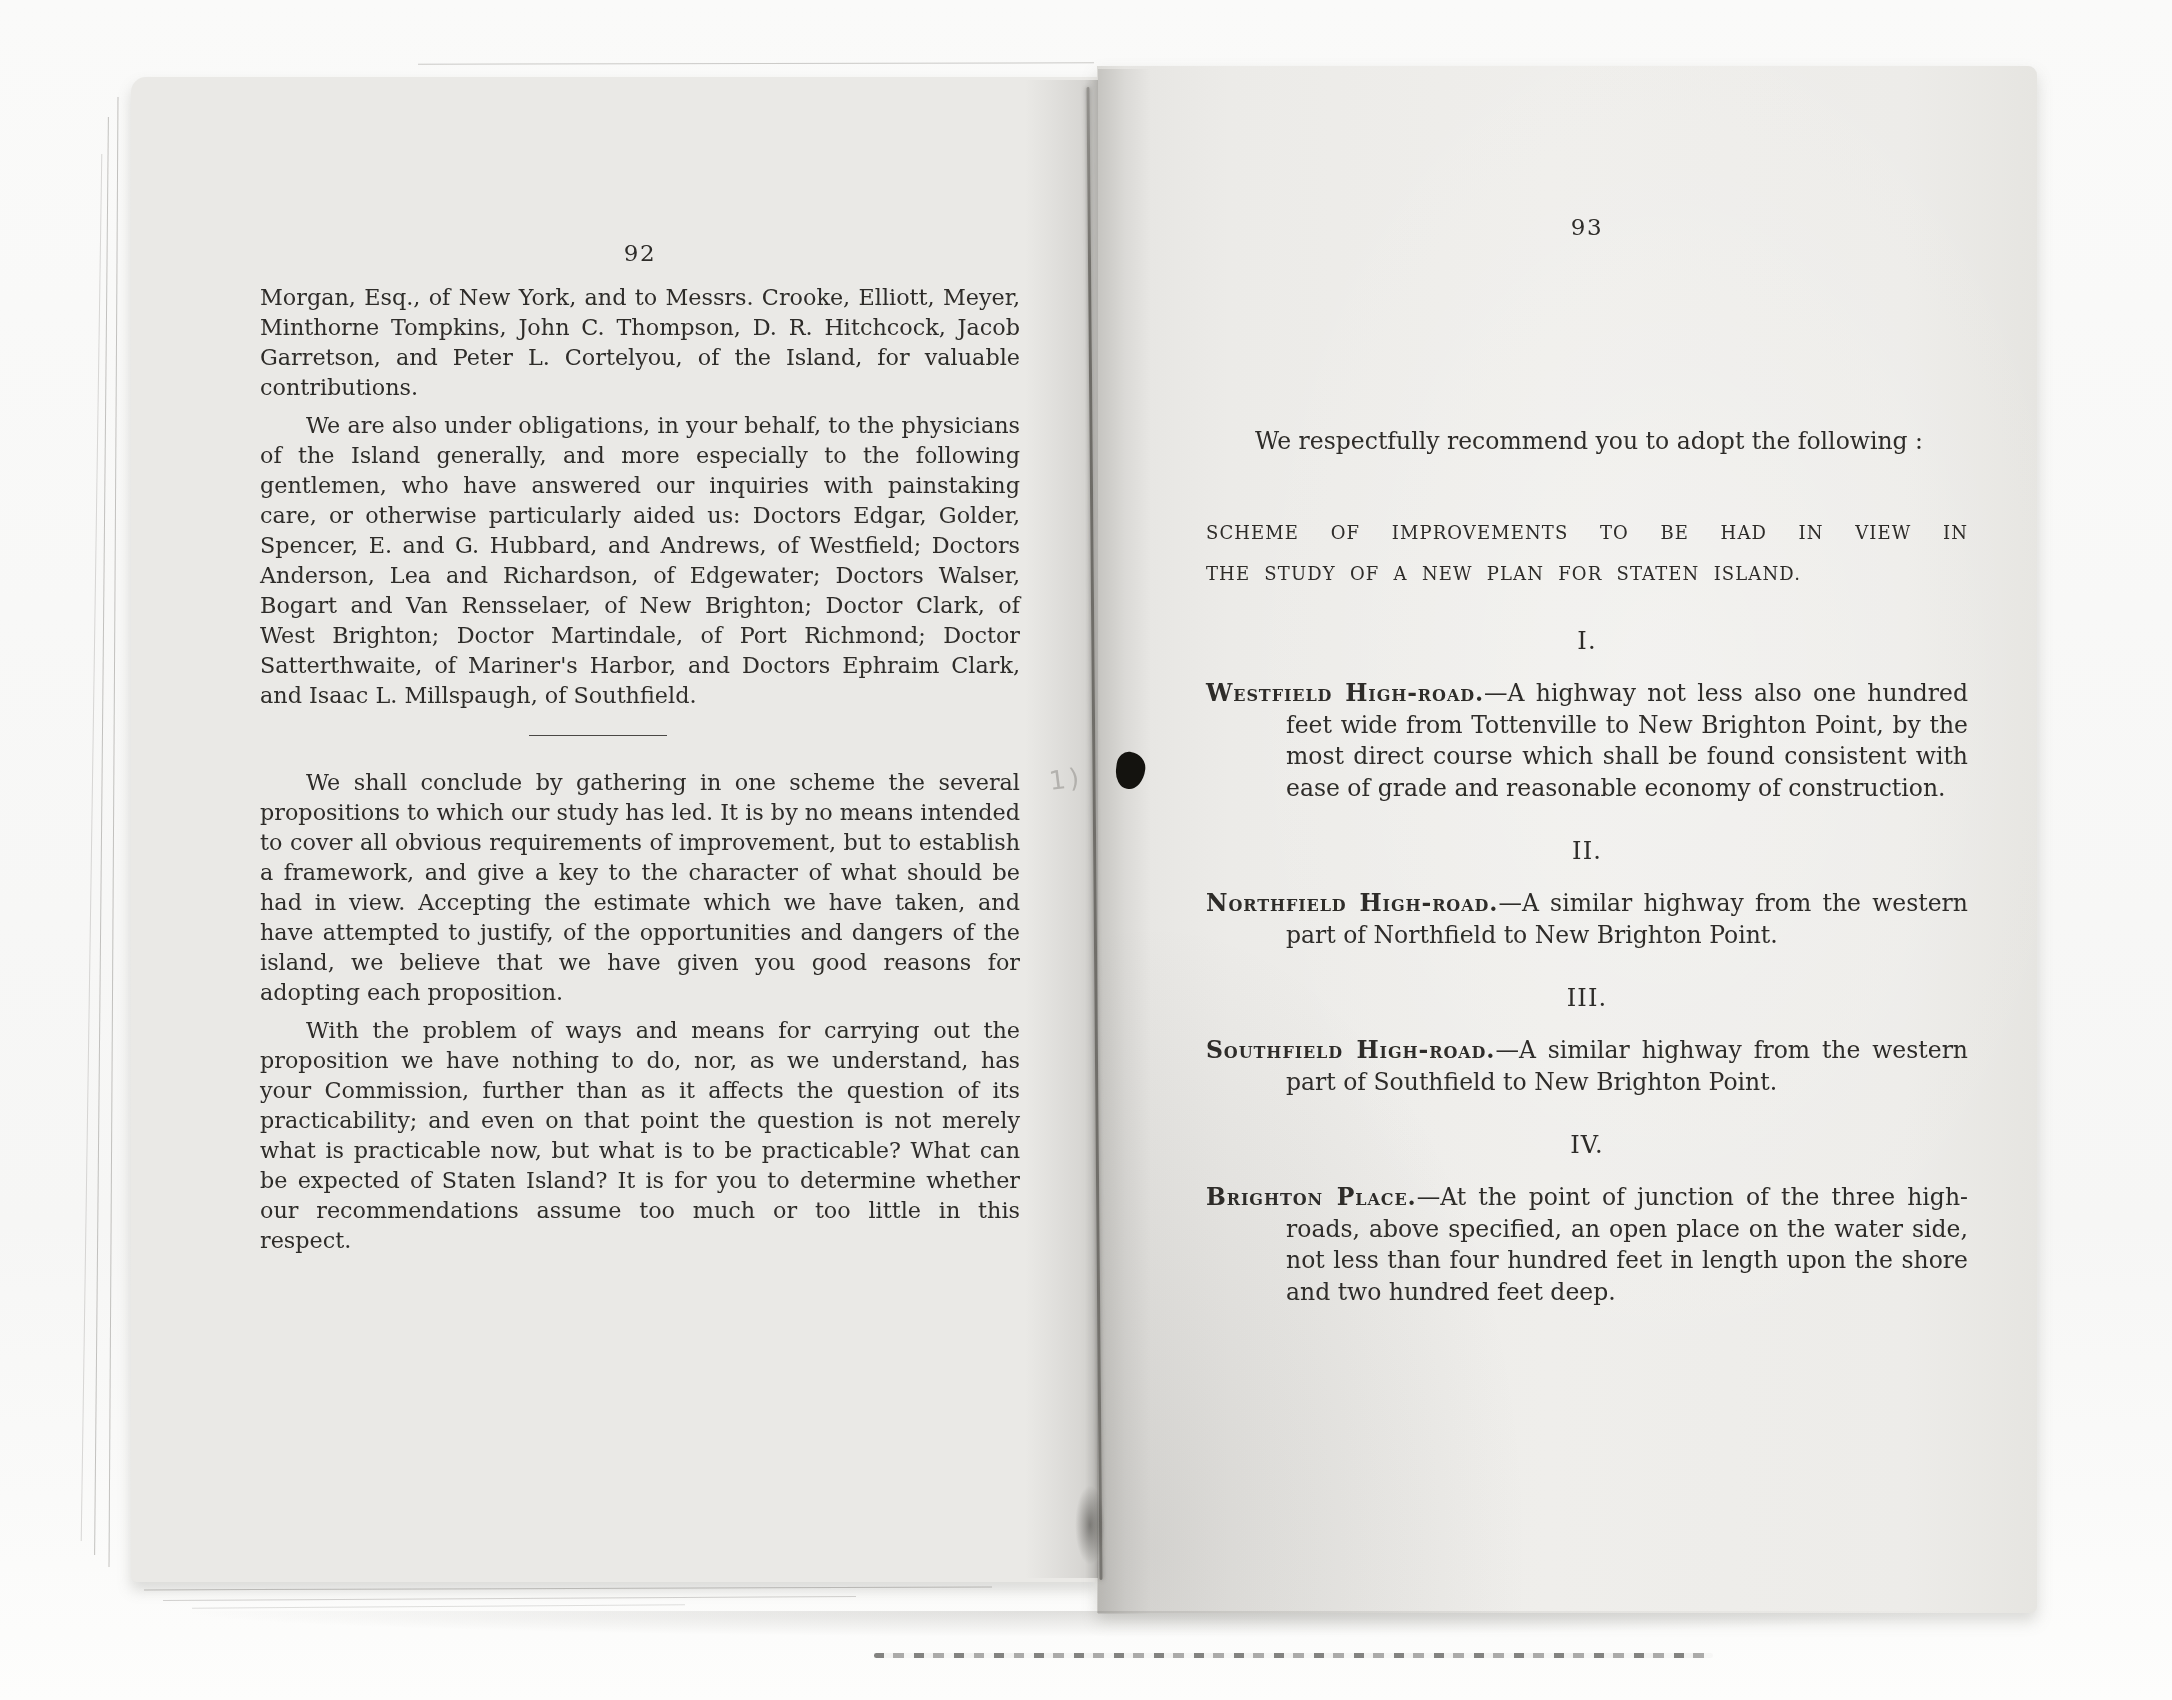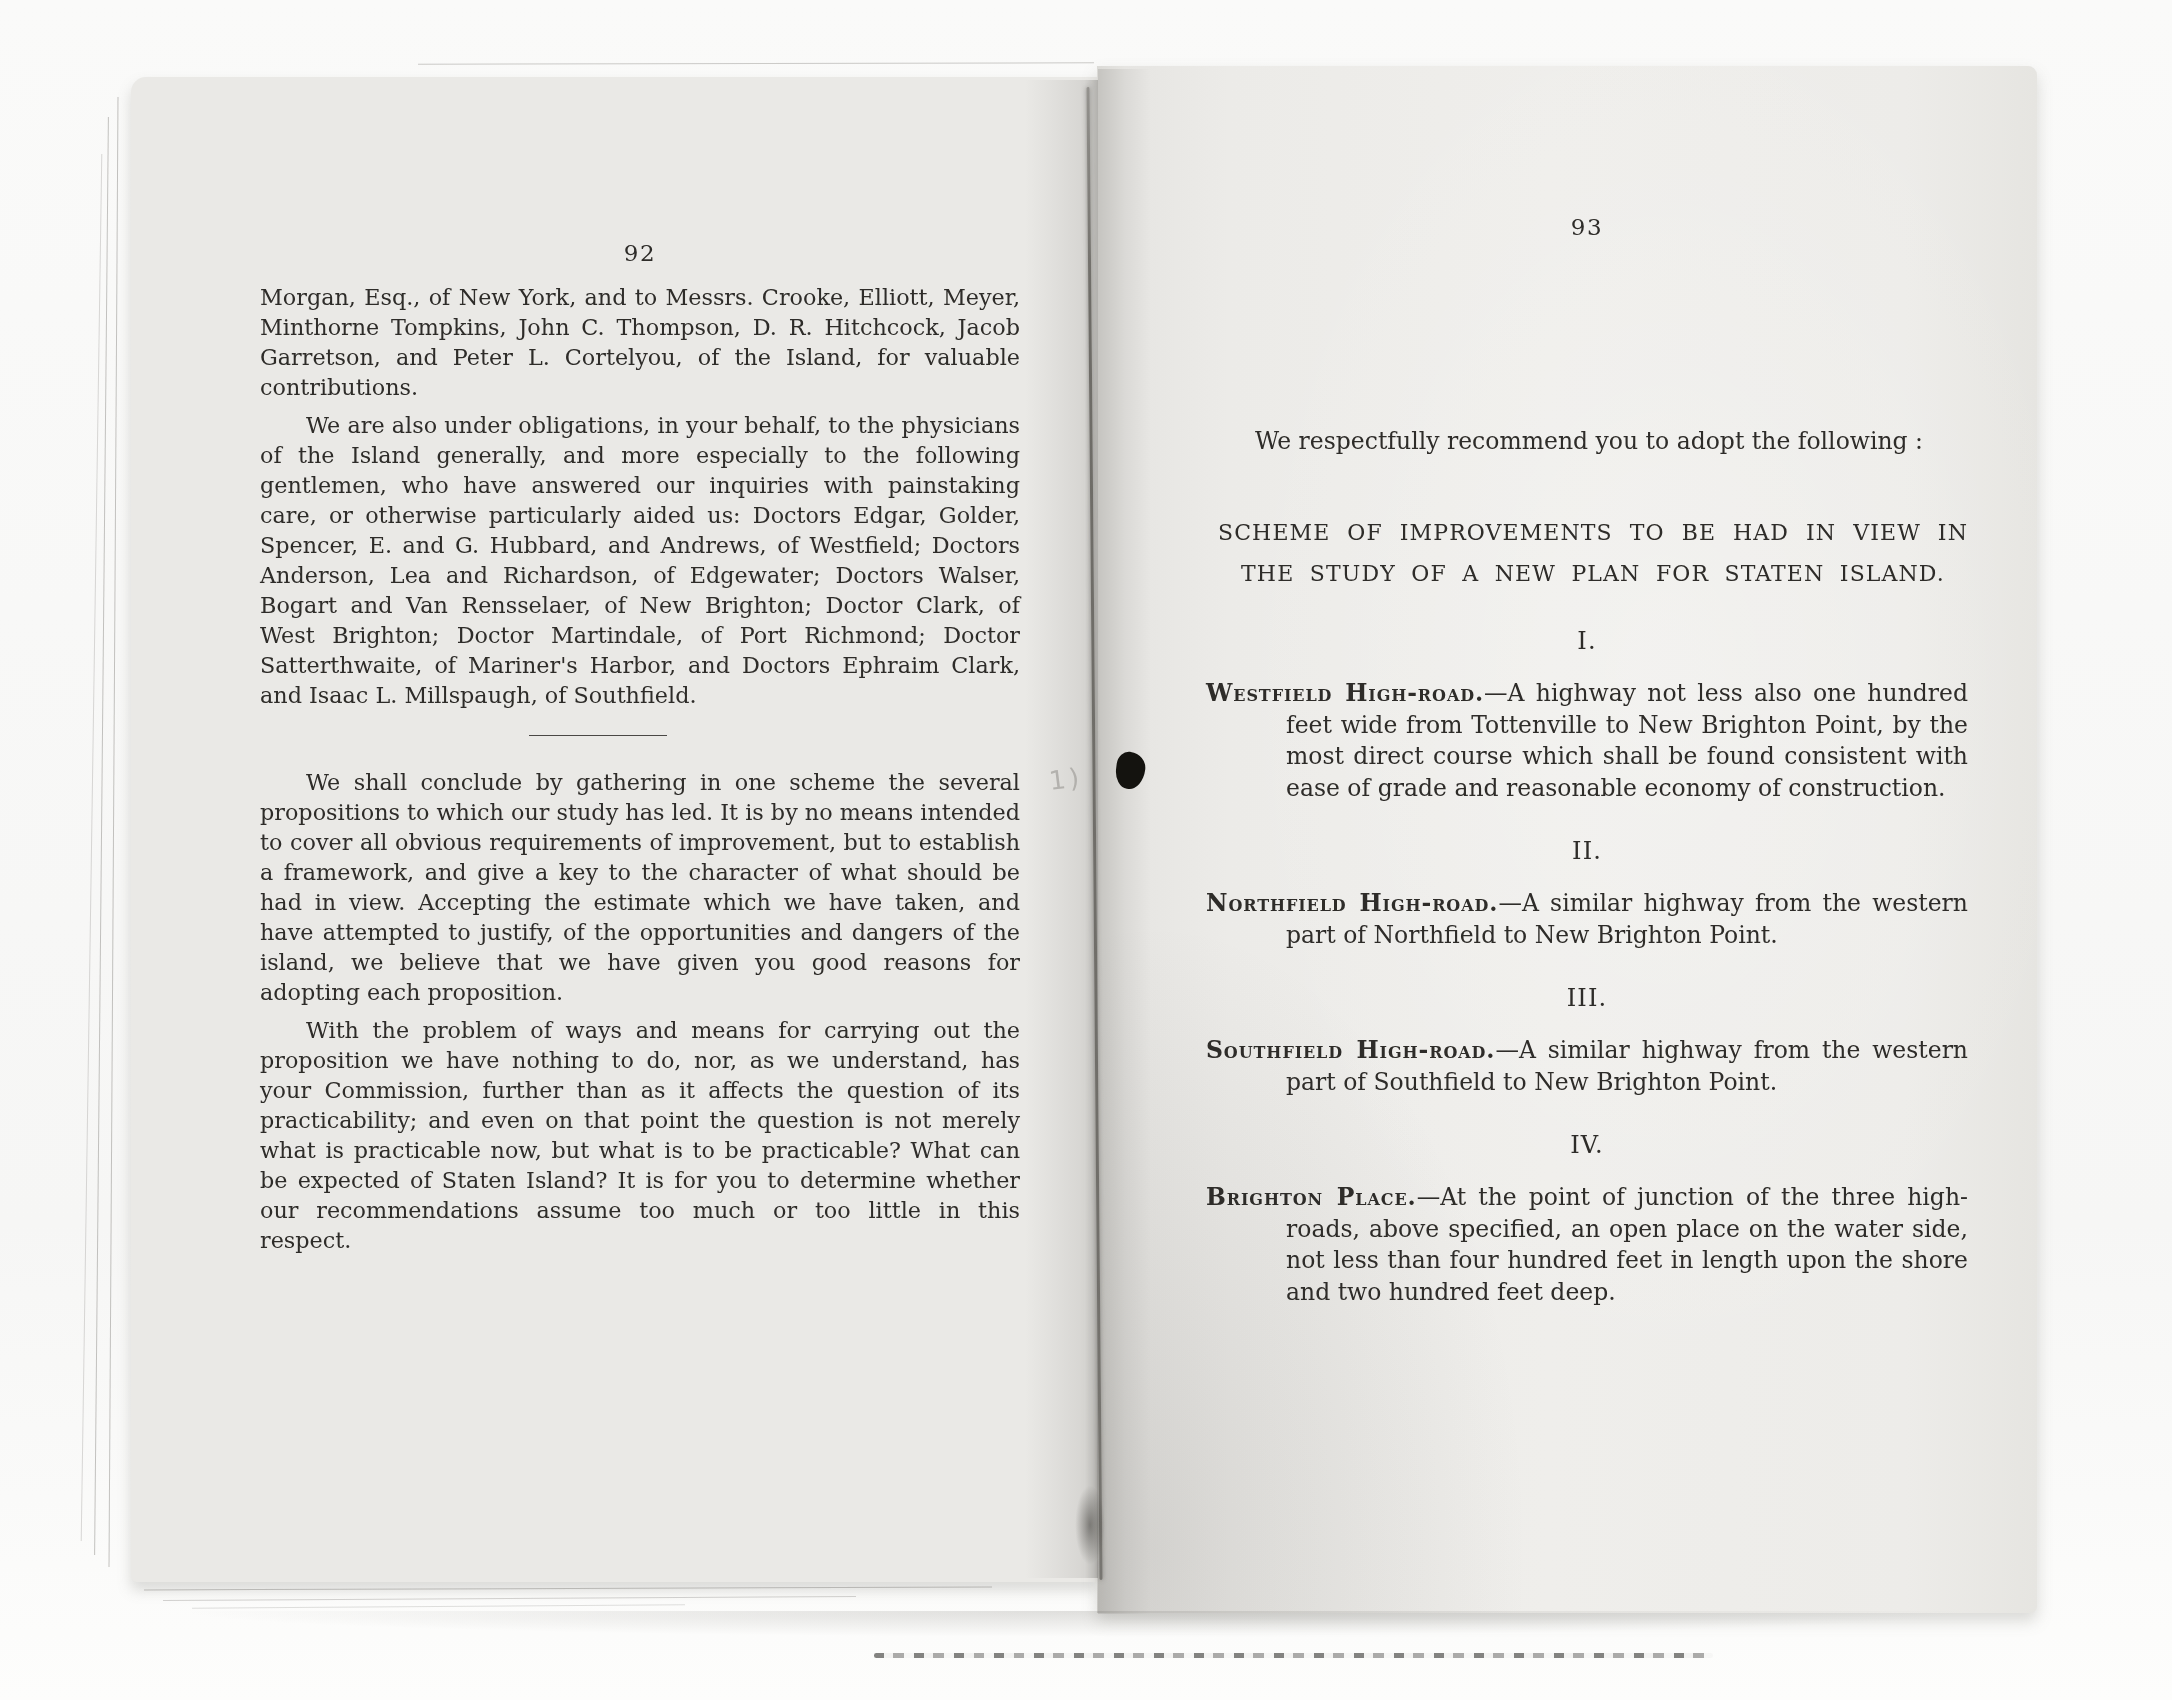--- a/index.html
+++ b/index.html
@@ -63,23 +63,23 @@
       background:radial-gradient(ellipse at 50% 0%, rgba(120,118,112,.22), rgba(120,118,112,0) 70%); }
   
   .col { position:absolute; }
   .col-left { left:252px; top:238px; width:776px; font-size:22.3px; line-height:30px; text-align:justify; }
   .col-right { left:1206px; top:212px; width:762px; font-size:23.5px; line-height:31.5px; }
   .pagenum { display:block; text-align:center; font-size:23px; letter-spacing:1.7px; margin:0 0 13.8px 0; }
   .col-left p { margin:8px; text-justify:inter-word; }
   .col-left p.indent { text-indent:46px; }
   .divider { width:138px; border:none; border-top:1.7px solid #4a4845; margin:25px auto 31px auto; transform:translateX(-42px); }
   .intro { margin:182px 0 0 0; text-indent:49px; }
-  .heading { margin:55px 0 0 12px; font-size:22px; line-height:41px; letter-spacing:1.1px; word-spacing:7.4px; }
+  .heading { margin:55px 0 0 0; font-size:18px; line-height:41px; letter-spacing:1.1px; word-spacing:7.4px; }
   .heading-line-1 { display:block; text-align:justify; text-align-last:justify; }
-  .heading-line-2 { display:block; text-align:center; }
+  .heading-line-2 { display:block; text-align:left; }
   .sec-num { display:block; text-align:center; font-size:24px; margin-top:32px; margin-bottom:20.6px; letter-spacing:1.1px; }
   .sec-text { margin:0; padding-left:80px; text-indent:-80px; text-align:justify; text-justify:inter-word; }
   .lead { font-variant:small-caps; letter-spacing:0.9px;font-weight:bold; }
 </style>
 </head>
 <body>
 
 <div class="scan">
 
   <div class="stack-line stack-1"></div>

